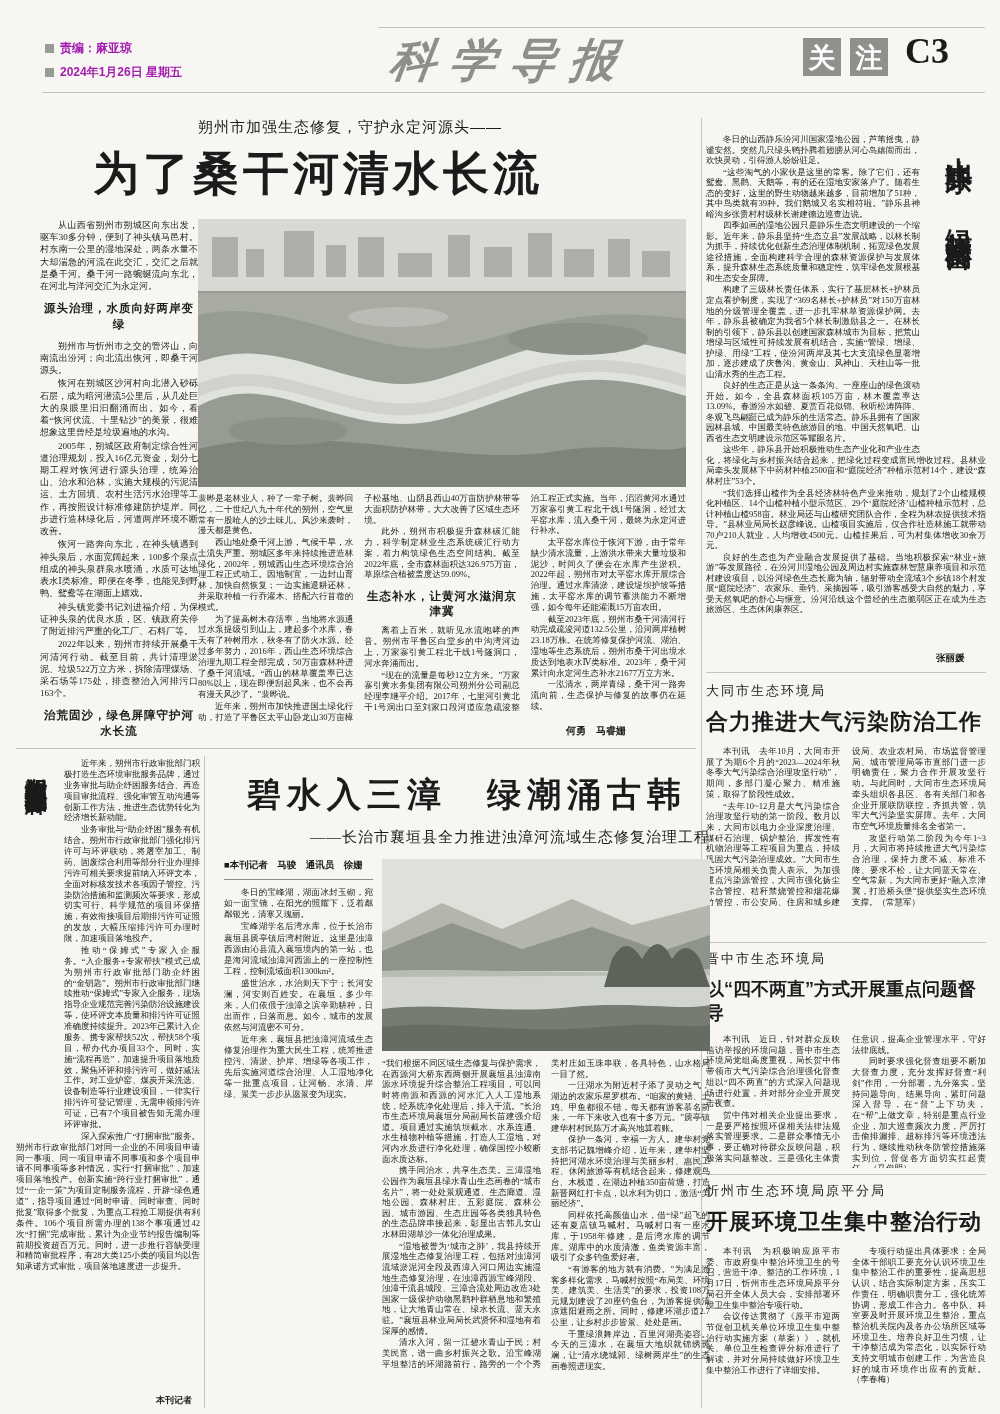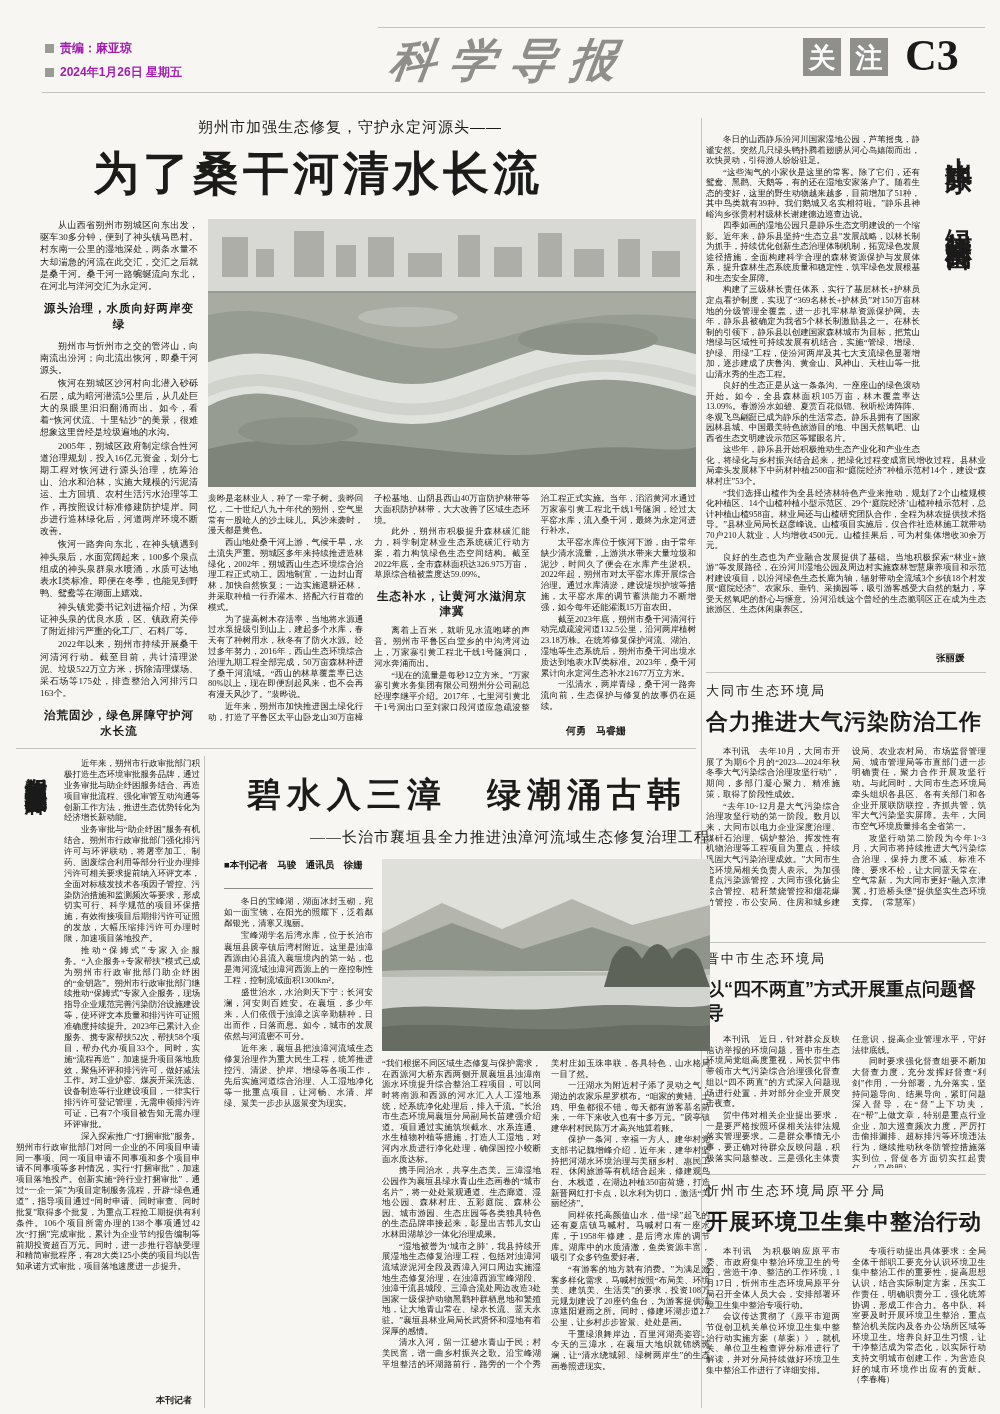--- a/index.html
+++ b/index.html
@@ -16,26 +16,26 @@
     text-align:center;margin:9px 0 7px 0;font-size:11.5px;letter-spacing:1px;}
   
   .ed-line{font-family:"Liberation Sans",sans-serif;font-size:12px;color:#a21caf;
     display:flex;align-items:center;gap:6px;margin-bottom:7px;font-weight:bold;}
   .sq{width:9px;height:9px;background:#9a9a97;display:inline-block;}
   .masthead{font-size:46px;font-weight:bold;font-style:italic;color:#8e8e8b;
     letter-spacing:14px;transform:skewX(-8deg);}
   .badge-box{width:38px;height:38px;background:#8f8f8c;color:#fff;text-align:center;
     line-height:40px;font-size:27px;font-weight:bold;display:inline-block;
     font-family:"Liberation Sans",sans-serif;margin-right:5px;}
-  .pageno{font-size:44px;font-weight:bold;font-family:"Liberation Serif",serif;}
+  .pageno{font-size:36px;font-weight:bold;font-family:"Liberation Serif",serif;}
   
   .kicker{font-family:"Liberation Sans",sans-serif;font-size:15px;margin-left:158px;letter-spacing:1px;}
   .main-title{font-family:"Liberation Sans",sans-serif;font-weight:900;font-size:46px;
     letter-spacing:4px;text-align:center;padding-right:100px;margin:6px 0 14px 0;}
-  .main-row{display:flex;gap:10px;}
+  .main-row{display:flex;}
   .mcol1{width:158px;height:517px;overflow:hidden;font-size:9px;line-height:1.36;}
   .mright{width:488px;}
   .m3col{column-count:3;column-gap:11px;margin-top:6px;height:243px;overflow:hidden;
     font-size:8.5px;line-height:1.27;}
   
   .jingle{position:absolute;left:706px;top:120px;width:280px;height:556px;overflow:hidden;
     font-size:8.5px;line-height:1.24;margin-top:14px;}
   .vt-box{float:right;width:56px;height:306px;margin:2px 0 8px 10px;}
   .vt{writing-mode:vertical-rl;height:100%;font-weight:900;font-size:27px;letter-spacing:3px;
     font-family:"Liberation Serif",serif;margin:0 auto;}
@@ -53,21 +53,21 @@
   .shuo-vt{writing-mode:vertical-rl;height:100%;font-family:"Liberation Sans",sans-serif;
     font-weight:900;font-size:22px;letter-spacing:1px;margin:0 auto;}
   
   .mid{position:absolute;left:224px;top:758px;width:486px;height:650px;overflow:hidden;}
   .mid-title{text-align:center;font-weight:800;font-size:34px;letter-spacing:6px;
     font-family:"Liberation Serif",serif;margin-top:14px;}
   .mid-sub{text-align:right;font-size:15px;margin-top:10px;letter-spacing:1px;}
   .mid-row{display:flex;gap:9px;margin-top:12px;}
   .midcol1{width:149px;font-size:8.5px;line-height:1.3;height:520px;overflow:hidden;}
   .rep-line{font-family:"Liberation Sans",sans-serif;font-weight:bold;font-size:9.5px;
-    border-bottom:1px solid #8c8c89;padding-bottom:17px;margin-bottom:7px;white-space:nowrap;}
+    border-bottom:1px solid #8c8c89;padding-bottom:8px;margin-bottom:7px;white-space:nowrap;}
   .midright{width:328px;}
   .mid2col{column-count:2;column-gap:10px;font-size:8.5px;line-height:1.25;
     margin-top:7px;height:318px;overflow:hidden;}
   .abs-byline{position:absolute;font-weight:bold;background:#f7f6f2;padding-left:6px;text-align:center;}
   svg{display:block;}
 </style>
 </head>
 <body>
 
 <div class="rule" style="left:378px;top:27px;width:607px;height:1px;"></div>

